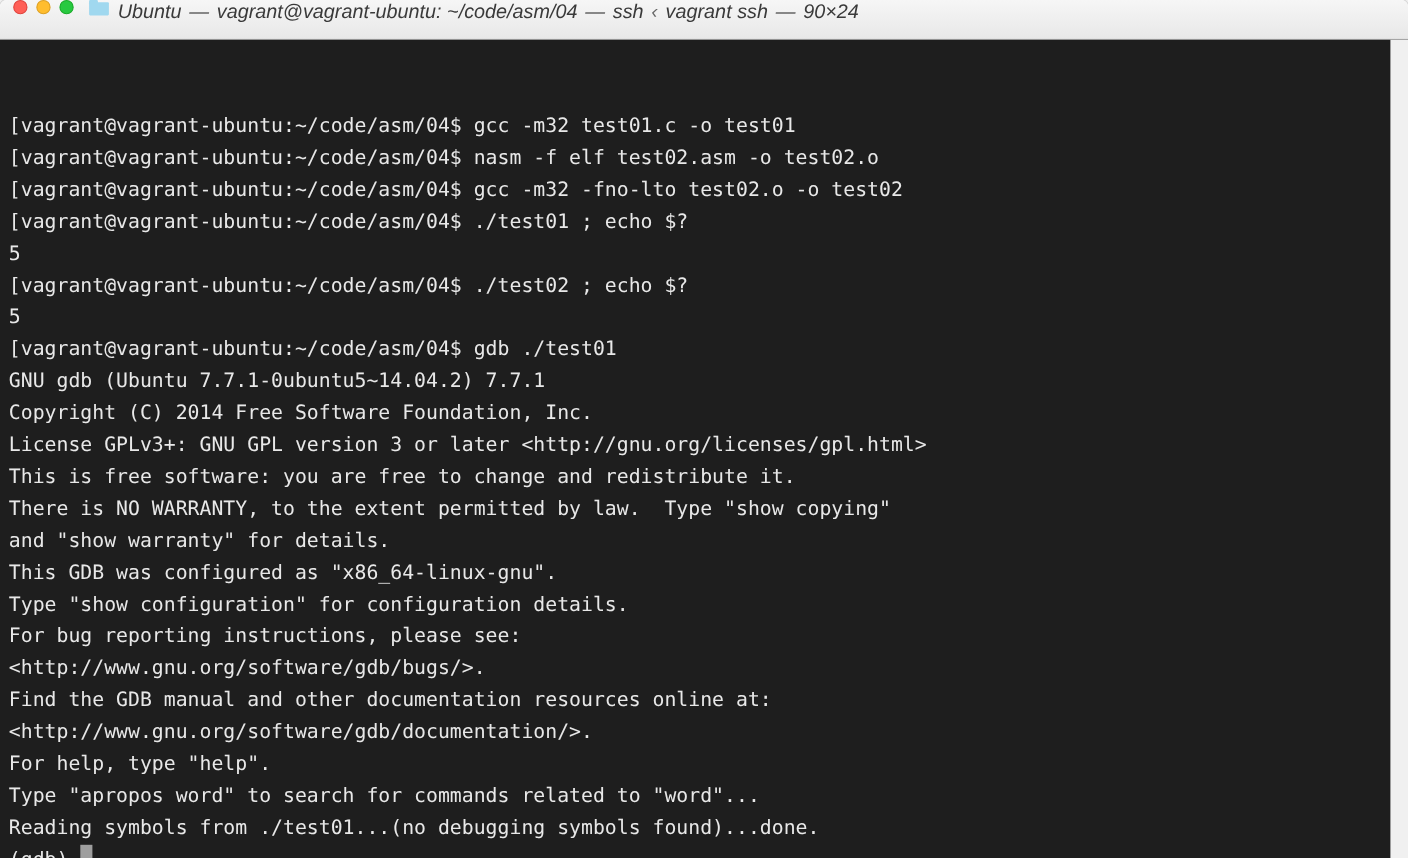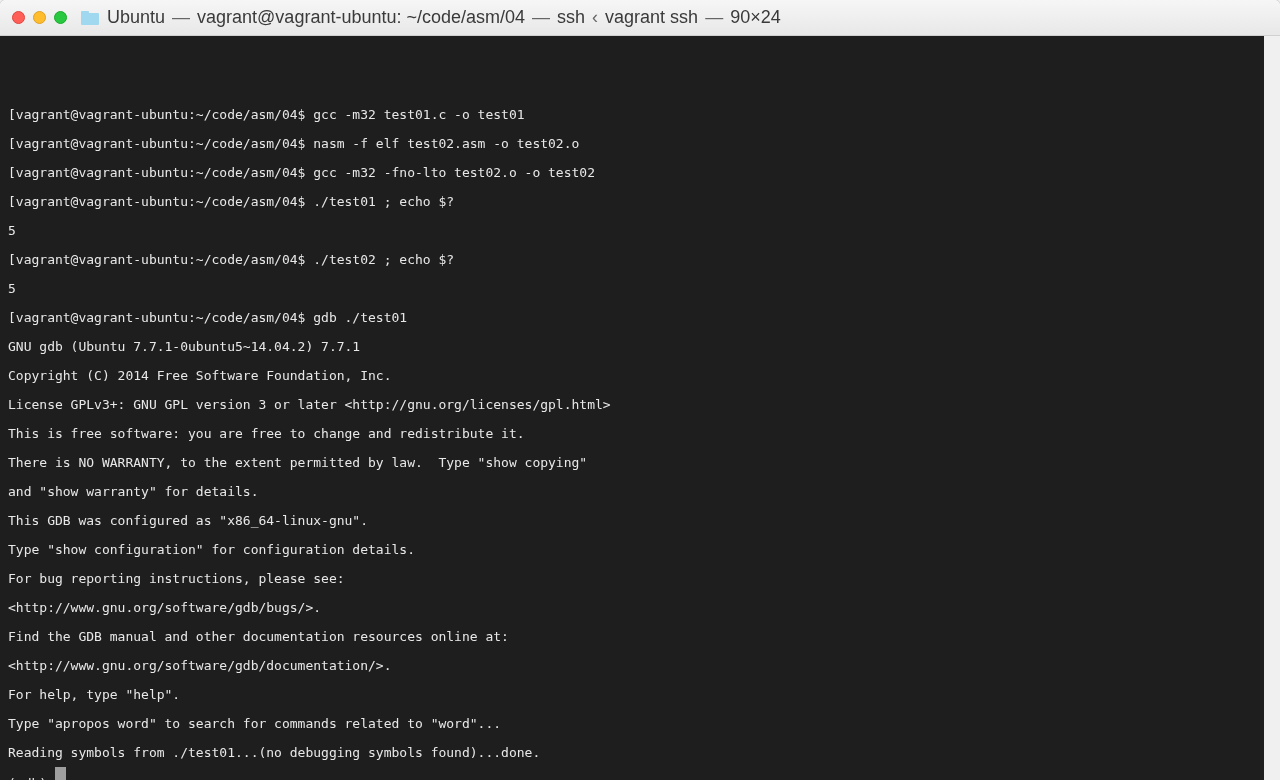--- a/index.html
+++ b/index.html
@@ -18,23 +18,23 @@
     overflow: hidden;
     display: flex;
     flex-direction: column;
     box-shadow: 0 0 0 1px rgba(0,0,0,0.1);
   }
   .titlebar {
     height: 36px;
     background: linear-gradient(#f6f6f6, #e8e8e8);
     border-bottom: 1px solid #d0d0d0;
     display: flex;
-    align-items: center;
     padding: 0 12px;
     flex-shrink: 0;
+    font-style: italic;
   }
   .traffic-lights {
     display: flex;
     gap: 8px;
     margin-right: 14px;
   }
   .traffic-light {
     width: 13px;
     height: 13px;
     border-radius: 50%;
@@ -72,21 +72,21 @@
   }
   .title-sep {
     margin: 0 2px;
     color: #666;
   }
   .terminal {
     flex: 1;
     background: #1e1e1e;
     color: #e8e8e8;
     font-family: "Menlo", "Consolas", "DejaVu Sans Mono", monospace;
-    font-size: 13px;
+    font-size: 18px;
     line-height: 29px;
     padding: 6px 8px 6px 8px;
     white-space: pre;
     overflow: hidden;
     position: relative;
   }
   .scrollbar-track {
     position: absolute;
     top: 0;
     right: 0;

